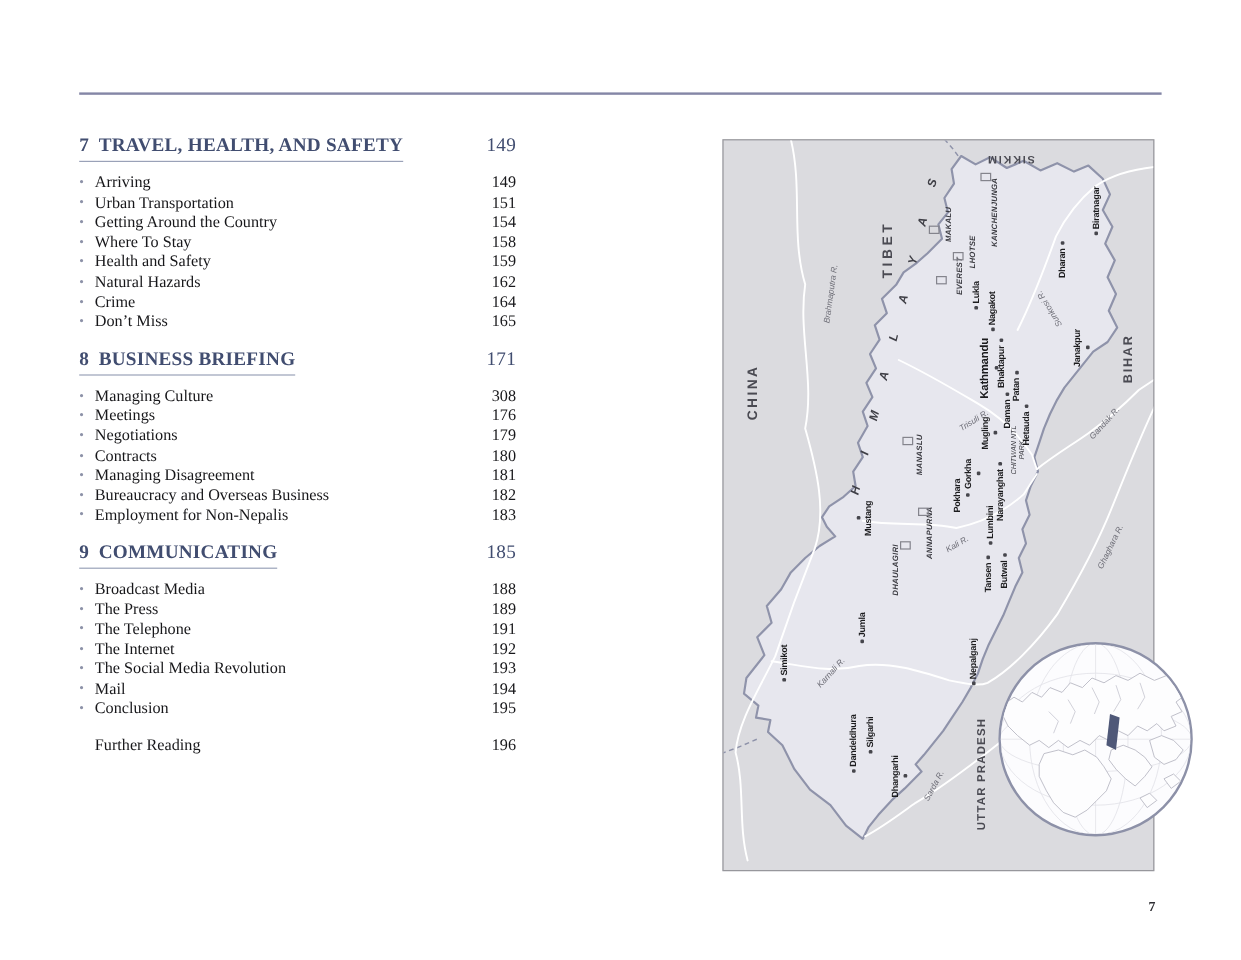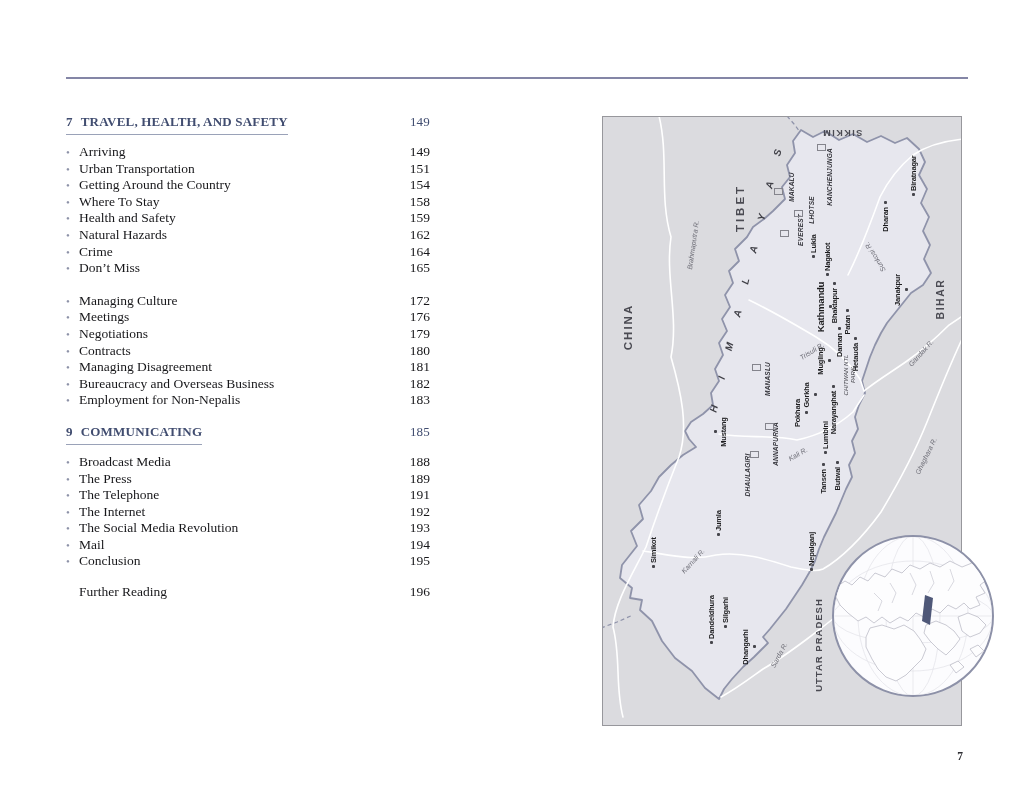--- a/index.html
+++ b/index.html
@@ -7,21 +7,21 @@
         font-family:"Liberation Serif",serif;}
   
   #map-title{position:absolute;left:598px;top:50px;width:150px;text-align:center;
     font-family:"Liberation Sans",sans-serif;font-size:18px;font-weight:400;
     letter-spacing:2.2px;color:#7c80a0;}
   #head-rule{position:absolute;left:66px;top:77px;width:902px;height:2px;background:#8486a6;}
   
   #toc{position:absolute;left:66px;top:115px;width:364px;}
   .sec{margin:0 0 0 0;}
   .sec + .sec{margin-top:16px;}
-  .sec-head{display:flex;align-items:flex-start;font-weight:bold;font-size:13px;
+  .sec-head{display:flex;align-items:flex-start;font-weight:bold;font-size:16px;
     color:#414d70;letter-spacing:.2px;line-height:14px;}
   .sec-title-wrap{border-bottom:1px solid #9aa2b8;padding-bottom:5px;}
   .sec-num{margin-right:8px;}
   .sec-head .pg{margin-left:auto;font-weight:normal;}
   .items{margin-top:9px;}
   .row{display:flex;font-size:13.5px;line-height:16.6px;color:#17171a;}
   .row .bullet{width:13px;color:#8d92a8;font-size:11px;flex:none;}
   .row .lbl{flex:1;}
   .row .pg{flex:none;}
   #extras{margin-top:14px;}
@@ -108,25 +108,29 @@
 
   <div class="row">
     <span class="bullet">•</span>
     <span class="lbl">Don’t Miss</span>
     <span class="pg">165</span>
   </div>
 </div>
   </div>
 
   <div class="sec">
+    <div class="sec-head">
+      <span class="sec-title-wrap"><span class="sec-num">8</span><span>BUSINESS BRIEFING</span></span>
+      <span class="pg">171</span>
+    </div>
     <div class="items">
   <div class="row">
     <span class="bullet">•</span>
     <span class="lbl">Managing Culture</span>
-    <span class="pg">172</span>
+    <span class="pg">308</span>
   </div>
 
   <div class="row">
     <span class="bullet">•</span>
     <span class="lbl">Meetings</span>
     <span class="pg">176</span>
   </div>
 
   <div class="row">
     <span class="bullet">•</span>

